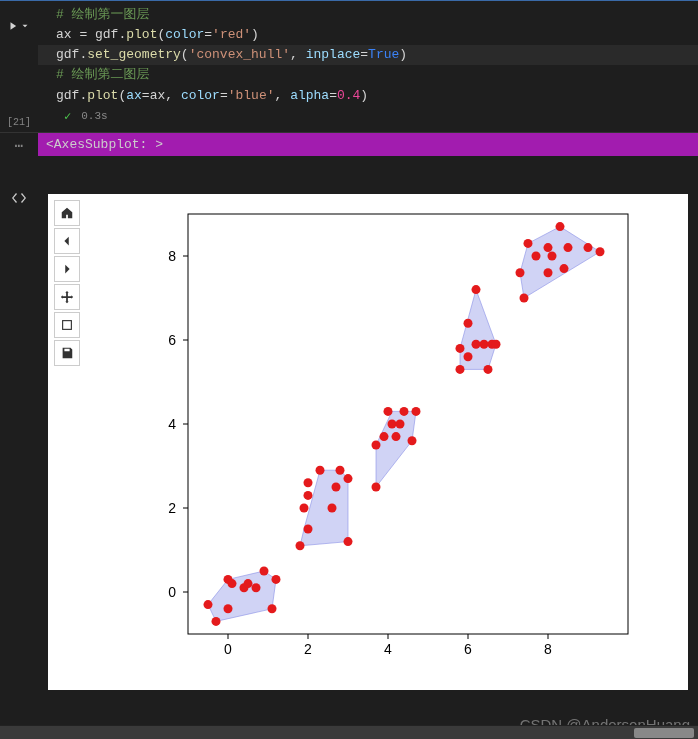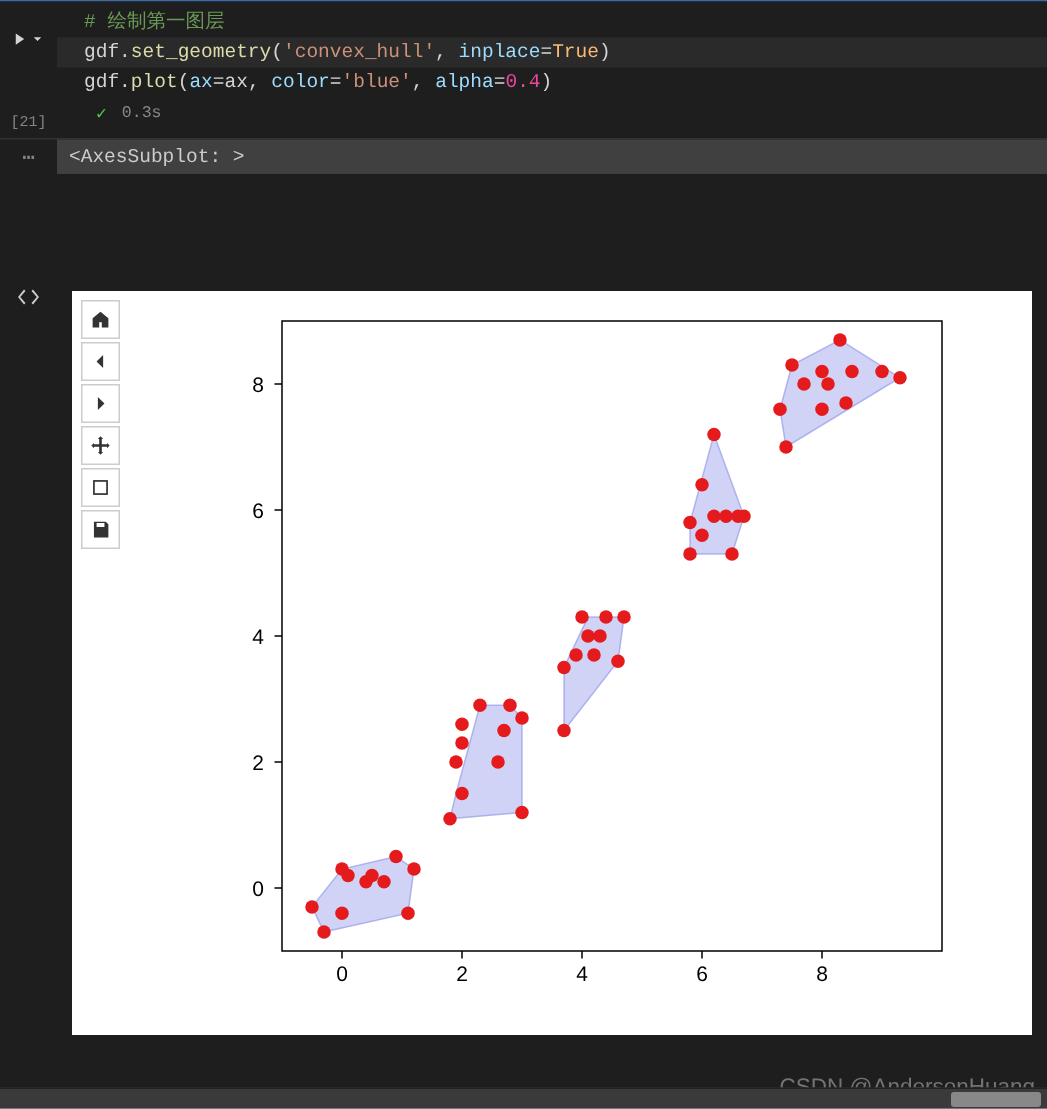--- a/index.html
+++ b/index.html
@@ -49,42 +49,42 @@
   line-height: 1.55;
   position: relative;
 }
 .code-line { white-space: pre; font-size: 13px; }
 .tk-comment { color: #6a9955; }
 .tk-id { color: #d4d4d4; }
 .tk-op { color: #d4d4d4; }
 .tk-str { color: #ce9178; }
 .tk-prop { color: #9cdcfe; }
 .tk-func { color: #dcdcaa; }
-.tk-kw { color: #fdba74; }
+.tk-kw { color: #3b82f6; }
 .tk-num { color: #ec4899; }
 .exec-row {
   display: flex;
   align-items: center;
   gap: 10px;
   padding: 2px 0 2px 0px;
   color: #888;
   font-size: 11px;
 }
 .check { color: #4ec94e; font-size: 12px; margin-left: 8px; }
 .out-gutter {
   width: 38px;
   display: flex;
   justify-content: center;
   padding-top: 4px;
   color: #858585;
 }
 .out-gutter span { font-size: 14px; }
 .out-area {
   flex: 1;
-  background: #404040;
+  background: #a21caf;
   padding: 4px 8px;
   color: #cccccc;
   font-size: 13px;
 }
 .side-tools {
   position: absolute;
   left: 0;
   top: 190px;
   width: 38px;
   display: flex;
@@ -171,21 +171,23 @@
           <path fill="currentColor" d="M4 2l9 6-9 6z"></path>
         </svg>
       <svg viewBox="0 0 16 16">
           <path fill="currentColor" d="M4 6l4 4 4-4z"></path>
         </svg>
     </div>
     <div class="cell-num">[21]</div>
   </div>
   <div class="code-area">
     <div class="code-line"><span class="tk-comment"># 绘制第一图层</span></div>
+    <div class="code-line"><span class="tk-id">ax </span><span class="tk-op">= </span><span class="tk-id">gdf.</span><span class="tk-func">plot</span><span class="tk-op">(</span><span class="tk-prop">color</span><span class="tk-op">=</span><span class="tk-str">'red'</span><span class="tk-op">)</span></div>
     <div class="code-line highlight-line"><span class="tk-id">gdf.</span><span class="tk-func">set_geometry</span><span class="tk-op">(</span><span class="tk-str">'convex_hull'</span><span class="tk-op">, </span><span class="tk-prop">inplace</span><span class="tk-op">=</span><span class="tk-kw">True</span><span class="tk-op">)</span></div>
+    <div class="code-line"><span class="tk-comment"># 绘制第二图层</span></div>
     <div class="code-line"><span class="tk-id">gdf.</span><span class="tk-func">plot</span><span class="tk-op">(</span><span class="tk-prop">ax</span><span class="tk-id">=ax, </span><span class="tk-prop">color</span><span class="tk-op">=</span><span class="tk-str">'blue'</span><span class="tk-op">, </span><span class="tk-prop">alpha</span><span class="tk-op">=</span><span class="tk-num">0.4</span><span class="tk-op">)</span></div>
     <div class="exec-row">
       <span class="check">✓</span>
       <span>0.3s</span>
     </div>
   </div>
 </div>
 
 <div class="cell" style="border-top:1px solid #333">
   <div class="out-gutter">

